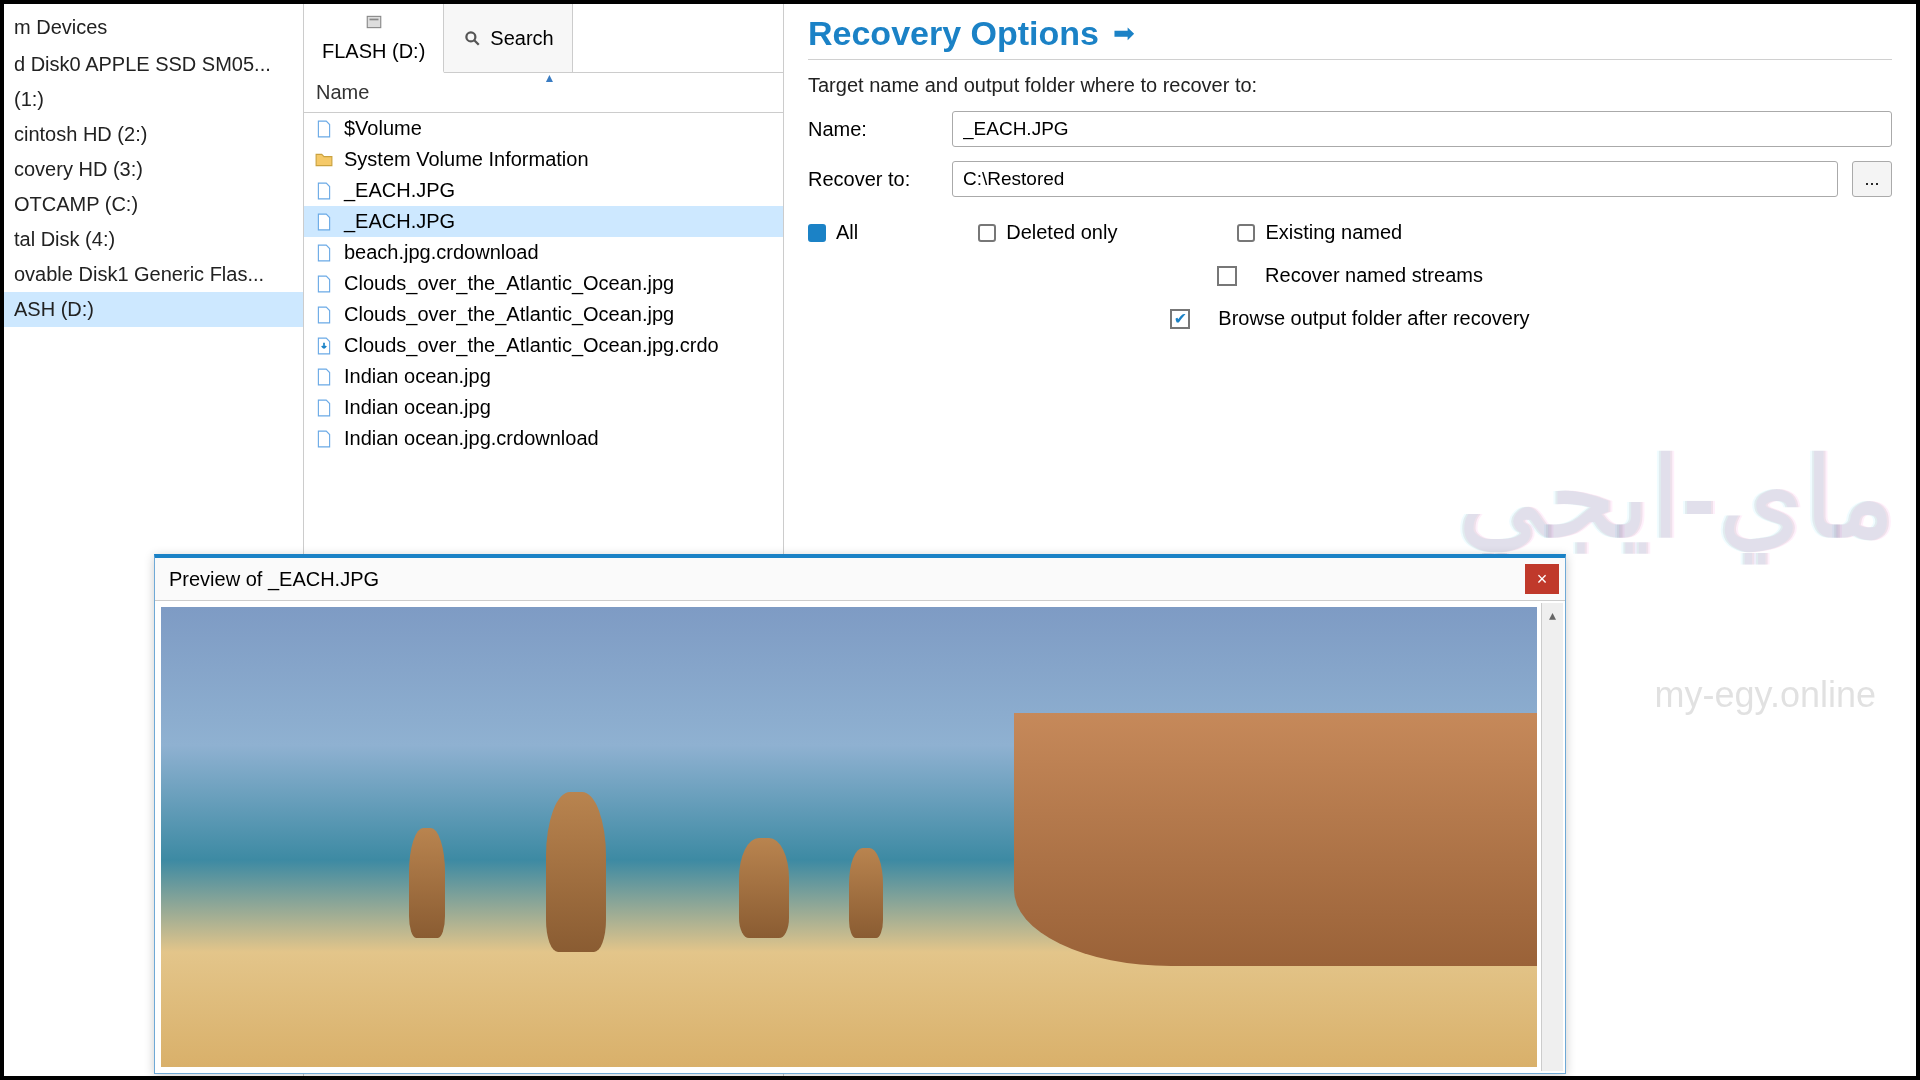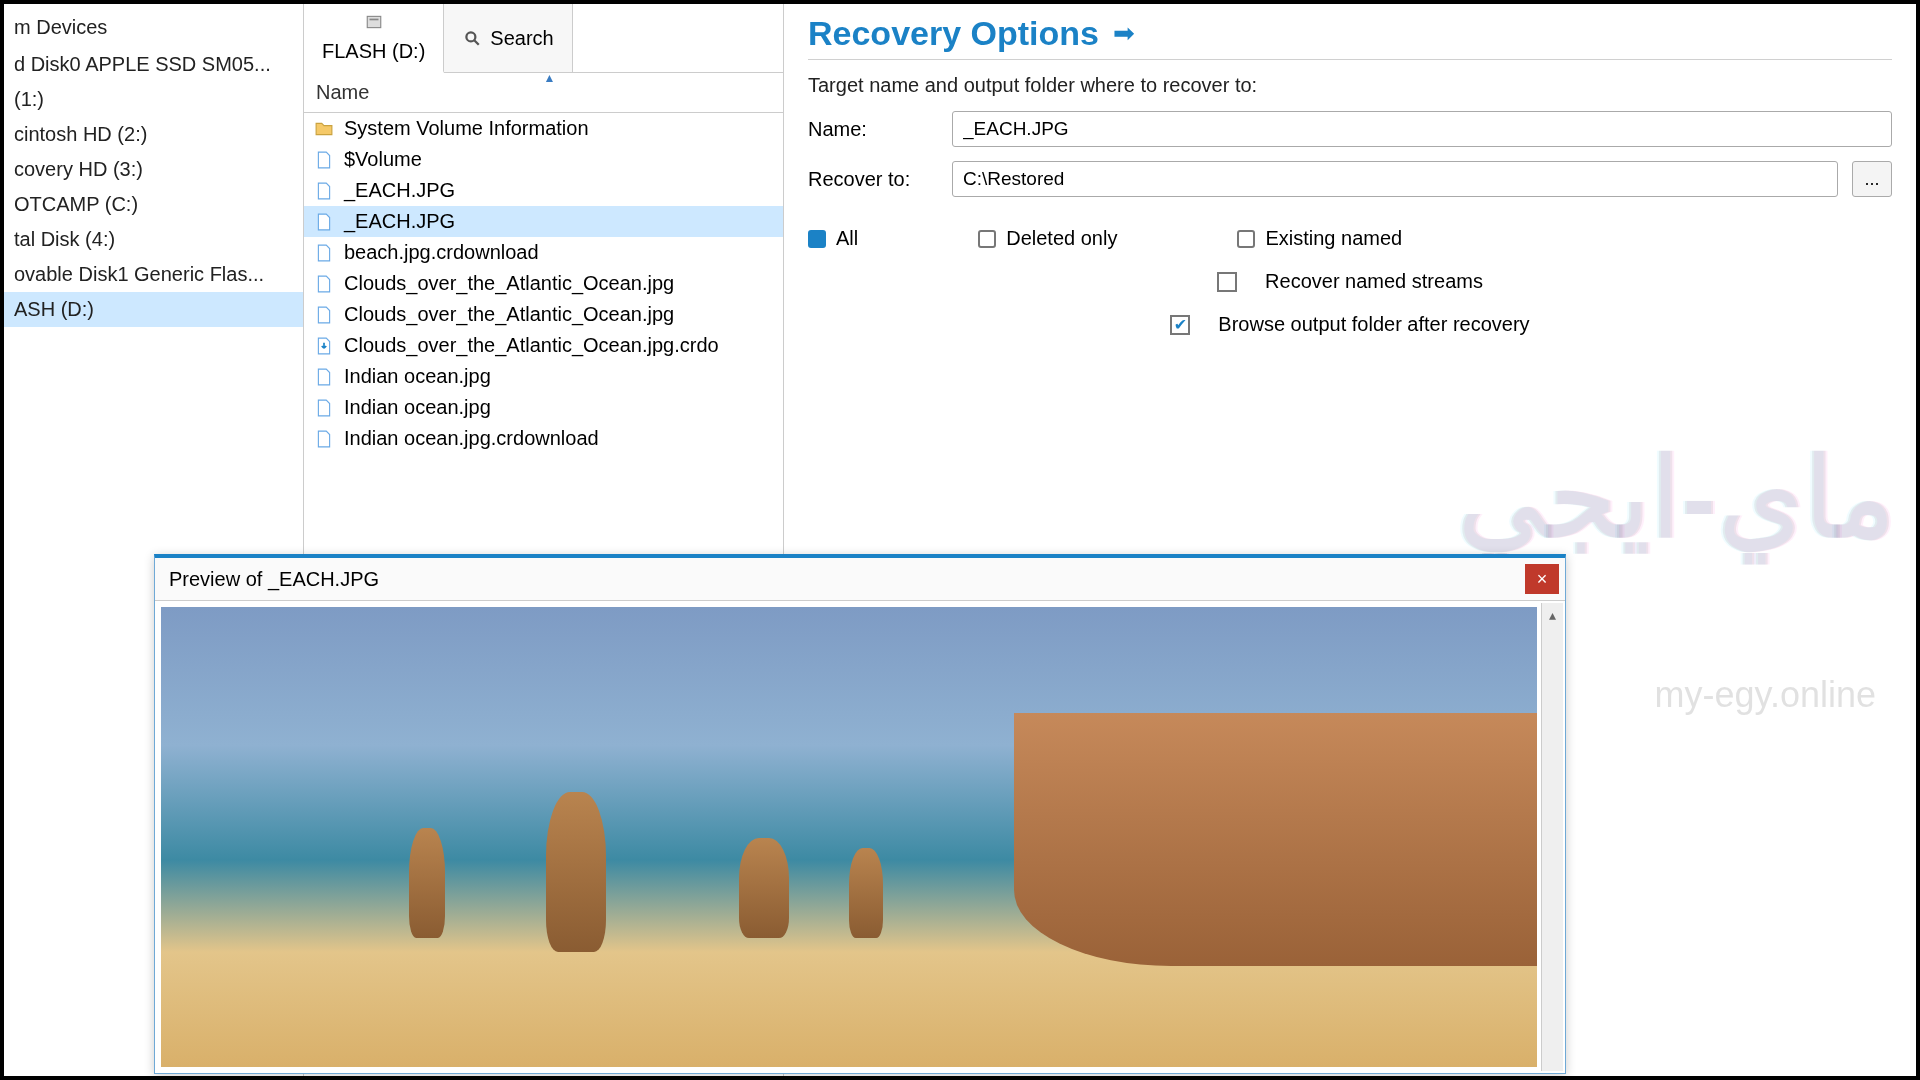--- a/index.html
+++ b/index.html
@@ -160,21 +160,21 @@
   height: 36px;
   border: 1px solid #aaa;
   background: #f4f4f4;
   border-radius: 3px;
   font-size: 18px;
   cursor: pointer;
 }
 .radio-row {
   display: flex;
   gap: 120px;
-  margin-top: 30px;
+  margin-top: 24px;
   align-items: center;
 }
 .radio-item {
   display: flex;
   align-items: center;
   gap: 10px;
   font-size: 20px;
   cursor: pointer;
 }
 .radio-box {
@@ -346,32 +346,32 @@
       </div>
     </div>
     <div class="col-header">
       <span>Name</span>
       <span class="sort-arrow">▲</span>
     </div>
     <div class="filelist">
       <div class="filerow">
         <span class="ficon">
             <svg viewBox="0 0 16 16">
+              <path d="M3 1h7l3 3v11H3z" fill="#fff" stroke="#6aa9e6"></path>
+            </svg>
+          </span>
+        <span>$Volume</span>
+      </div>
+      <div class="filerow">
+        <span class="ficon">
+            <svg viewBox="0 0 16 16">
               <path d="M1 3h5l2 2h7v8H1z" fill="#f5c968" stroke="#caa23f"></path>
             </svg>
           </span>
         <span>System Volume Information</span>
-      </div>
-      <div class="filerow">
-        <span class="ficon">
-            <svg viewBox="0 0 16 16">
-              <path d="M3 1h7l3 3v11H3z" fill="#fff" stroke="#6aa9e6"></path>
-            </svg>
-          </span>
-        <span>$Volume</span>
       </div>
       <div class="filerow">
         <span class="ficon">
             <svg viewBox="0 0 16 16">
               <path d="M3 1h7l3 3v11H3z" fill="#fff" stroke="#6aa9e6"></path>
             </svg>
           </span>
         <span>_EACH.JPG</span>
       </div>
       <div class="filerow selected">

